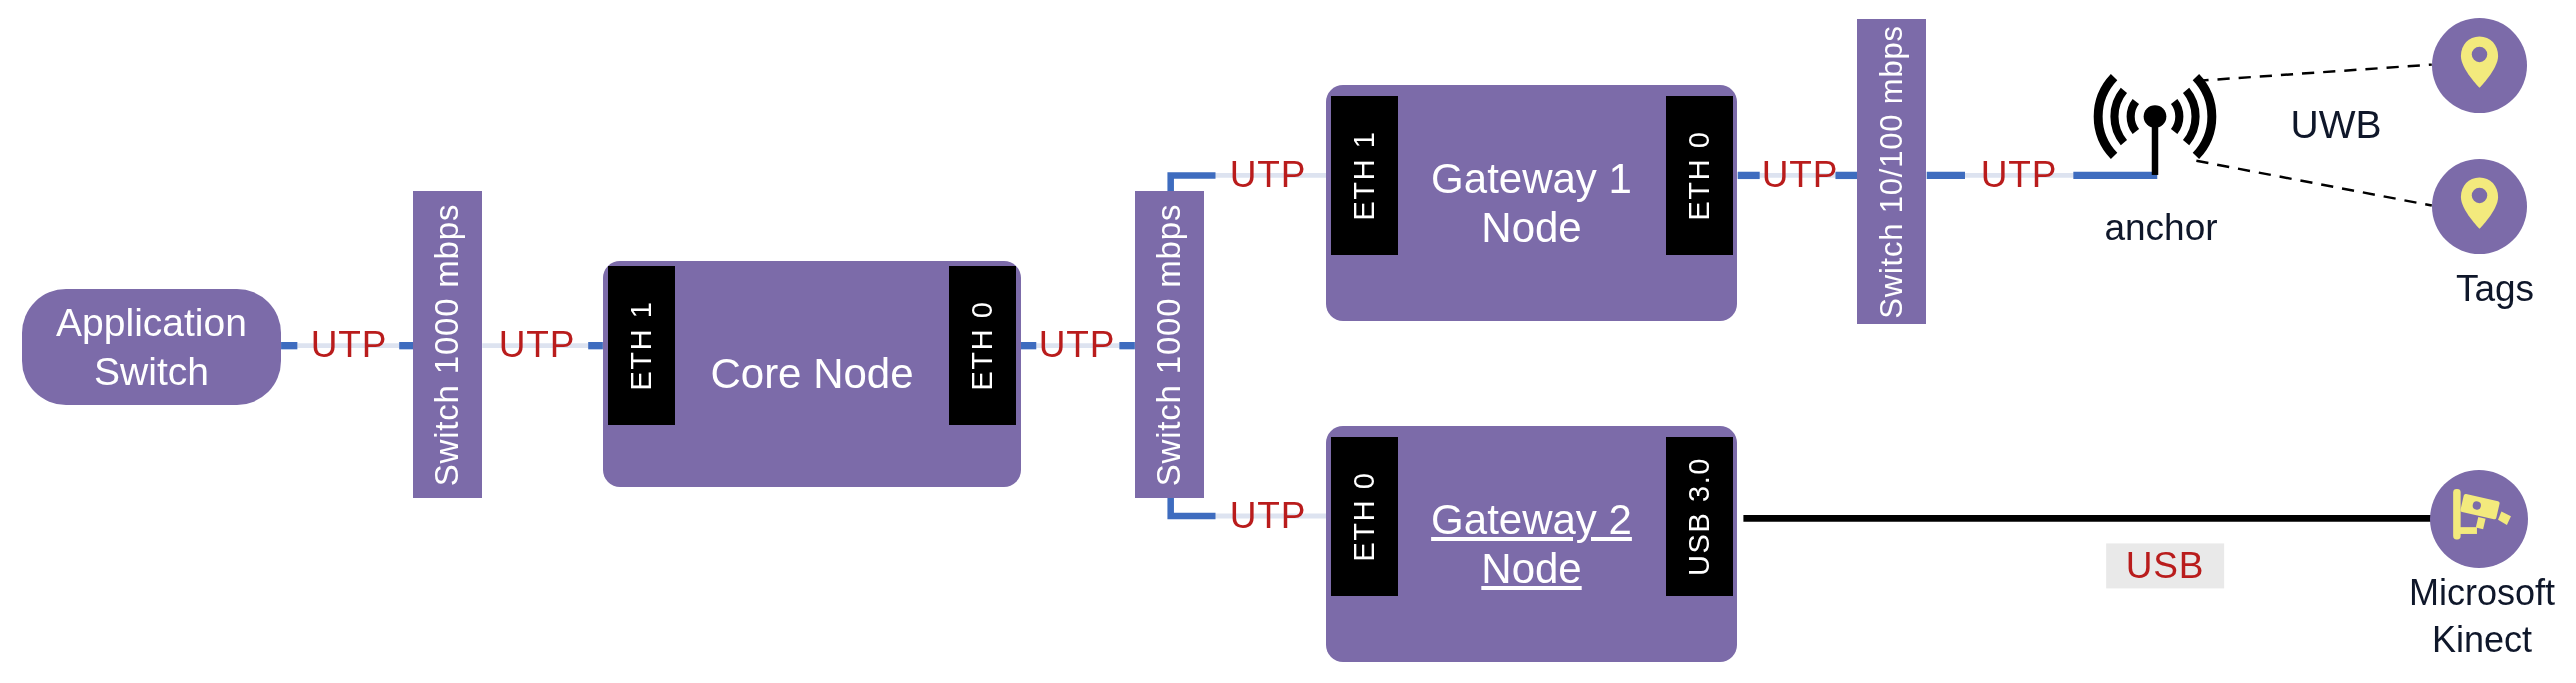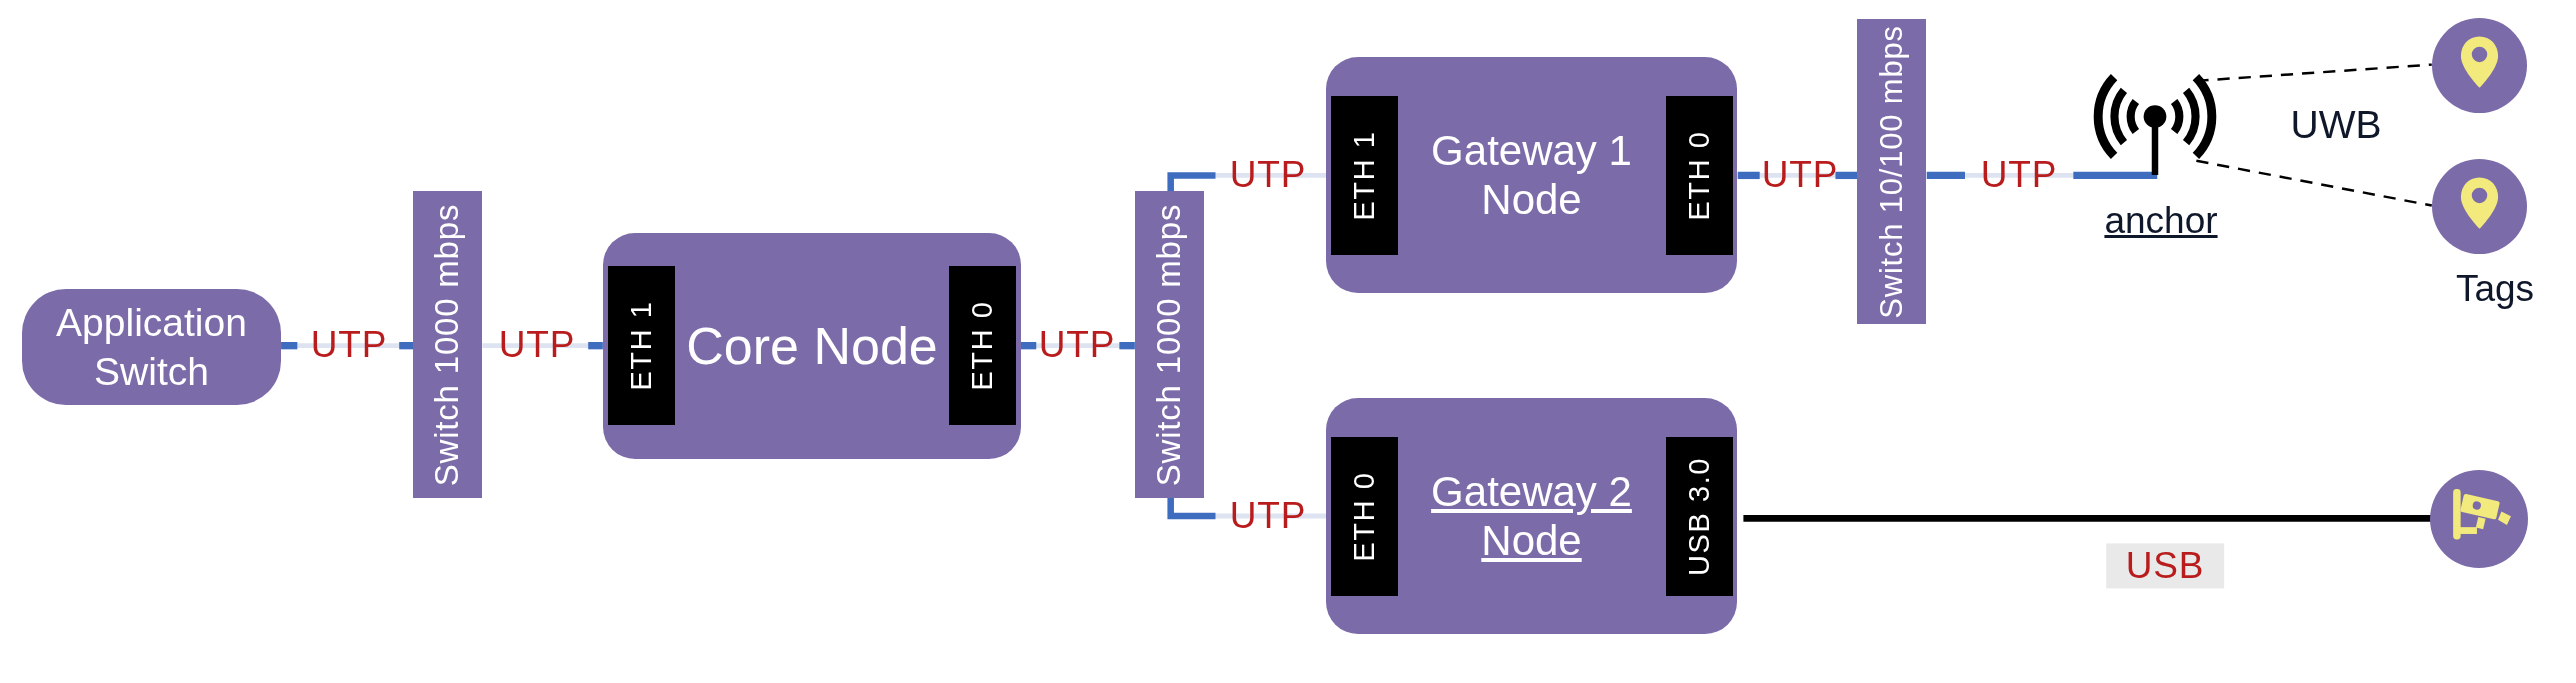--- a/index.html
+++ b/index.html
@@ -13,23 +13,23 @@
   #wires{position:absolute;left:0;top:0;width:2576px;height:684px;}
 
   .node{
     position:absolute;
     background:#7C6BA9;
     color:#ffffff;
     display:flex;flex-direction:column;align-items:center;justify-content:center;
     text-align:center;
     font-weight:300;
   }
-  .rounded-big{border-radius:32px;}
+  .rounded-big{border-radius:17px;margin-top:28px;}
   .app-server{left:22px;top:289px;width:259px;height:116px;border-radius:44px;font-size:39px;line-height:49px;}
-  .core{left:603px;top:233px;width:418px;height:226px;font-size:52px;}
+  .core{left:603px;top:233px;width:418px;height:226px;font-size:42px;}
   .gw1{left:1326px;top:57px;width:411px;height:236px;font-size:42px;line-height:49px;}
   .gw2{left:1326px;top:398px;width:411px;height:236px;font-size:42px;line-height:49px;text-decoration:underline;}
 
   .port{
     position:absolute;width:67px;height:159px;background:#000000;
     display:flex;align-items:center;justify-content:center;
   }
   .port span{
     transform:rotate(-90deg);white-space:nowrap;color:#ffffff;
     font-size:29px;font-weight:300;letter-spacing:1.6px;
@@ -170,21 +170,21 @@
     <circle cx="125" cy="93" r="14" fill="#000000"></circle>
     <g stroke="#000000" fill="none">
       <path d="M148.6,74.5 A30,30 0 0 1 148.6,111.5" stroke-width="10"></path>
       <path d="M163.3,60.9 A50,50 0 0 1 163.3,125.1" stroke-width="10"></path>
       <path d="M175.4,44.4 A70,70 0 0 1 175.4,141.6" stroke-width="11"></path>
       <path d="M101.4,74.5 A30,30 0 0 0 101.4,111.5" stroke-width="10"></path>
       <path d="M86.7,60.9 A50,50 0 0 0 86.7,125.1" stroke-width="10"></path>
       <path d="M74.6,44.4 A70,70 0 0 0 74.6,141.6" stroke-width="11"></path>
     </g>
   </svg>
-  <div class="freelabel lbl-anchor" style="left:2161px;top:221px;text-decoration:underline;">anchor</div>
+  <div class="freelabel lbl-anchor" style="left:2161px;top:228px;">anchor</div>
   <div class="freelabel lbl-uwb" style="left:2336px;top:125px;">UWB</div>
 
   <div class="circle tag1">
     <svg width="47" height="62" viewBox="0 0 60 80">
       <path d="M30,2 C16,2 6,13 6,27 C6,44 30,68 30,68 C30,68 54,44 54,27 C54,13 44,2 30,2 Z" fill="#F3EA7D"></path>
       <circle cx="30" cy="25" r="10" fill="#7C6BA9"></circle>
     </svg>
   </div>
   <div class="circle tag2">
     <svg width="47" height="62" viewBox="0 0 60 80">
@@ -199,20 +199,24 @@
       <rect x="12" y="6" width="11" height="74" rx="5" fill="#F3EA7D"></rect>
       <g transform="rotate(13 50 34)">
         <rect x="24" y="18" width="54" height="27" rx="3" fill="#F3EA7D"></rect>
         <circle cx="46" cy="31" r="6" fill="#7C6BA9"></circle>
       </g>
       <polygon points="83,39 97,46 91,59 78,51" fill="#F3EA7D"></polygon>
       <rect x="47" y="48" width="11" height="16" fill="#F3EA7D" transform="rotate(13 52 56)"></rect>
       <rect x="20" y="62" width="27" height="10" fill="#F3EA7D"></rect>
     </svg>
   </div>
+  <div class="freelabel lbl-kinect" style="left:2482px;top:569px;">
+    <div>Microsoft</div>
+    <div>Kinect</div>
+  </div>
 
   <div class="linklabel" style="left:349px;top:345px;">UTP</div>
   <div class="linklabel" style="left:537px;top:345px;">UTP</div>
   <div class="linklabel" style="left:1077px;top:345px;">UTP</div>
   <div class="linklabel" style="left:1268px;top:175px;">UTP</div>
   <div class="linklabel" style="left:1800px;top:175px;">UTP</div>
   <div class="linklabel" style="left:2019px;top:175px;">UTP</div>
   <div class="linklabel" style="left:1268px;top:516px;">UTP</div>
   <div class="linklabel usb-label" style="left:2165px;top:518px;margin-top:48px;">USB</div>
 

